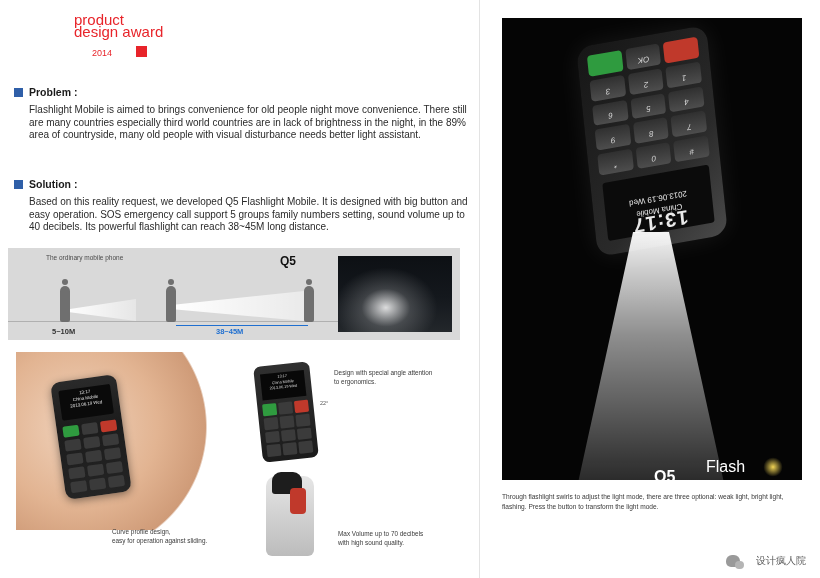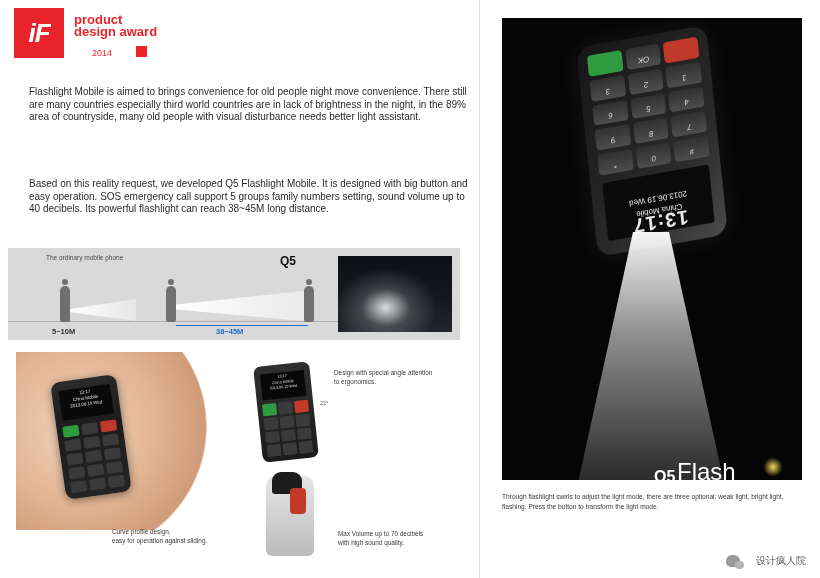--- a/index.html
+++ b/index.html
@@ -45,22 +45,22 @@
     font-size: 26px;
     font-style: italic;
     line-height: 50px;
     text-align: center;
     letter-spacing: -1px;
   }
   .award-text {
     position: absolute;
     left: 60px; top: 6px;
     color: #e8242a;
-    font-size: 13px;
-    font-weight: bold;
+    font-size: 15px;
+    font-weight: normal;
     line-height: 12px;
   }
   .award-year {
     position: absolute;
     left: 78px; top: 40px;
     color: #e8242a;
     font-size: 9px;
     font-weight: normal;
     text-align: right;
   }
@@ -373,22 +373,22 @@
     color: #ffffff;
   }
   .brand-q5 {
     position: absolute;
     left: 0; top: 10px;
     font-size: 16px;
     font-weight: bold;
   }
   .brand-flash {
     position: absolute;
-    left: 23px; top: 0;
-    font-size: 24px;
+    left: 52px; top: 0;
+    font-size: 16px;
   }
   .spark {
     position: absolute;
     left: 108px; top: -2px;
     width: 22px; height: 22px;
     background:
       radial-gradient(circle, rgba(255,224,90,.95) 0%, rgba(255,224,90,0) 62%);
   }
   .right-note {
     position: absolute;
@@ -429,34 +429,41 @@
   }
 </style>
 </head>
 <body>
 
 <div class="page">
 
   <div class="left-panel">
 
     <div class="award">
-      <div class="award-mark">iF</div>
       <div class="award-text">
         <div>product</div>
         <div>design award</div>
       </div>
       <div class="award-year">2014</div>
       <div class="award-sq"></div>
     </div>
 
     <div class="sec" style="top:86px;">
+      <div class="sec-head">
+        <span class="sec-bullet"></span>
+        <span class="sec-title">Problem :</span>
+      </div>
       <div class="sec-body">Flashlight Mobile is aimed to brings convenience for old people night move convenience. There still are many countries especially third world countries are in lack of brightness in the night, in the 89% area of countryside, many old people with visual disturbance needs better light assistant.</div>
     </div>
 
     <div class="sec" style="top:178px;">
+      <div class="sec-head">
+        <span class="sec-bullet"></span>
+        <span class="sec-title">Solution :</span>
+      </div>
       <div class="sec-body">Based on this reality request, we developed Q5 Flashlight Mobile. It is designed with big button and easy operation. SOS emergency call support 5 groups family numbers setting, sound volume up to 40 decibels. Its powerful flashlight can reach 38~45M long distance.</div>
     </div>
 
     <div class="strip">
       <div class="strip-label">The ordinary mobile phone</div>
       <div class="strip-q5">Q5</div>
       <div class="ground"></div>
       <div class="person" style="left:52px;"></div>
       <div class="person" style="left:158px;"></div>
       <div class="person" style="left:296px;"></div>

